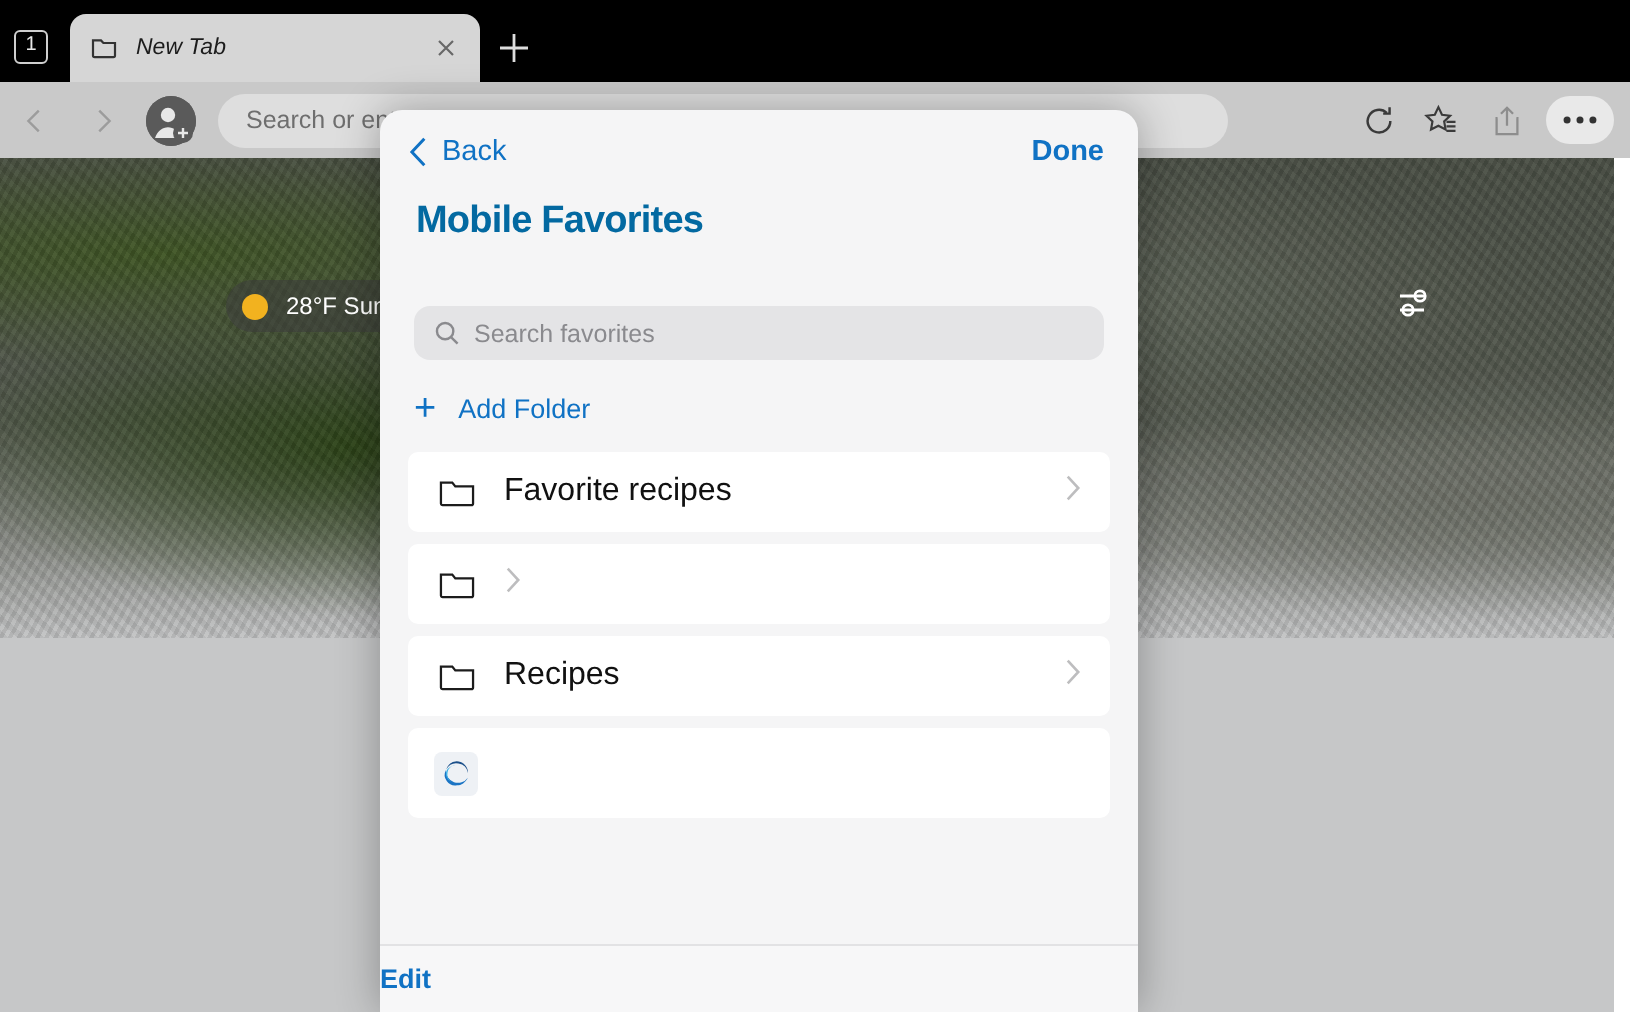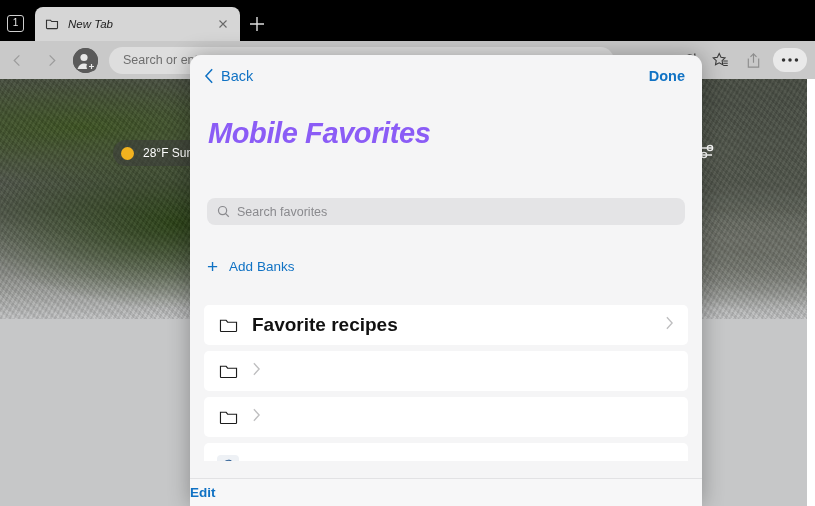--- a/index.html
+++ b/index.html
@@ -88,35 +88,35 @@
     color: #fff; font-size: 12px; white-space: nowrap;
   }
   .weather-sun {
     width: 13px; height: 13px; border-radius: 50%; background: #f2b21f; margin-right: 9px;
     flex: 0 0 13px;
   }
   .page-settings { position: absolute; top: 62px; left: 697px; width: 22px; height: 22px; }
 
   
   .panel {
-    position: absolute; left: 190px; top: 55px; width: 512px; height: 451px;
+    position: absolute; left: 190px; top: 55px; width: 379px; height: 451px;
     background: #f5f5f6; border-radius: 11px 11px 0 0;
     box-shadow: 0 0 22px rgba(0,0,0,.30);
-    display: flex; flex-direction: column; overflow: hidden; gap: 17px;
+    display: flex; flex-direction: column; overflow: hidden;
   }
   .panel-top {
     display: flex; align-items: center; justify-content: space-between;
     padding: 13px 17px 0 14px;
   }
   .back-btn { display: flex; align-items: center; color: #1072c4; font-size: 14.5px; }
   .back-btn svg { margin-right: 6px; }
   .done-btn { color: #1072c4; font-size: 14.5px; font-weight: 600; }
   .panel-title {
-    font-size: 29px; font-weight: bold; color: #8b5cf6;
-    letter-spacing: -0.4px; padding: 16px 0 0 18px; font-style: italic;
+    font-size: 19px; font-weight: bold; color: #0369a1;
+    letter-spacing: -0.4px; padding: 16px 0 0 18px;
   }
   .search-wrap { padding: 15px 17px 0 17px; }
   .search-field {
     height: 27px; background: #e4e4e6; border-radius: 8px;
     display: flex; align-items: center; padding: 0 10px; margin-top: 16px;
   }
   .search-field svg { margin-right: 7px; flex: 0 0 13px; }
   .search-ph { font-size: 12.5px; color: #8a8a8e; }
   .add-folder {
     display: flex; align-items: center; color: #1072c4; font-size: 13.5px;
@@ -126,21 +126,21 @@
 
   .list { flex: 1 1 auto; padding: 0 14px; overflow: hidden; }
   .row {
     background: #fff; border-radius: 5px; margin-bottom: 6px;
     display: flex; align-items: center; padding: 0 11px 0 13px;
   }
   .row.folder { height: 40px; }
   .row.site { height: 45px; }
   .row-icon { flex: 0 0 22px; width: 22px; height: 22px; margin-right: 13px; display: flex; align-items: center; justify-content: center; }
   .row-text { flex: 1 1 auto; min-width: 0; }
-  .row-title { font-size: 19px; color: #111; white-space: nowrap; overflow: hidden; text-overflow: ellipsis; font-weight: bold; }
+  .row-title { font-size: 16px; color: #111; white-space: nowrap; overflow: hidden; text-overflow: ellipsis; }
   .row-sub { font-size: 10.5px; color: #8b8b8f; margin-top: 2px; }
   .chevron { flex: 0 0 12px; opacity: .45; }
 
   .favicon {
     width: 22px; height: 22px; border-radius: 4px; background: #eef1f5;
     display: flex; align-items: center; justify-content: center;
   }
   .panel-bottom {
     height: 34px; border-top: 1px solid #e2e2e4; background: #f7f7f8;
     display: flex; align-items: center; justify-content: flex-start; padding-right: 20px;
@@ -261,21 +261,21 @@
         <svg viewBox="0 0 14 14" width="13" height="13">
             <circle cx="6" cy="6" r="4.4" fill="none" stroke="#8a8a8e" stroke-width="1.3"></circle>
             <path d="M9.3 9.3l3.4 3.4" stroke="#8a8a8e" stroke-width="1.3"></path>
           </svg>
         <span class="search-ph">Search favorites</span>
       </div>
     </div>
 
     <div class="add-folder">
       <span class="plus">+</span>
-      <span>Add Banks</span>
+      <span>Add Folder</span>
     </div>
 
     <div class="list">
 
       <div class="row folder">
         <span class="row-icon">
           <svg viewBox="0 0 20 18" width="19" height="17">
               <path d="M1.5 3.5h6l1.6 2h9.4v9a.9.9 0 0 1-.9.9H2.4a.9.9 0 0 1-.9-.9z" fill="none" stroke="#1c1c1c" stroke-width="1.2"></path>
             </svg>
         </span>
@@ -299,20 +299,21 @@
             </svg>
         </span>
       </div>
 
       <div class="row folder">
         <span class="row-icon">
           <svg viewBox="0 0 20 18" width="19" height="17">
               <path d="M1.5 3.5h6l1.6 2h9.4v9a.9.9 0 0 1-.9.9H2.4a.9.9 0 0 1-.9-.9z" fill="none" stroke="#1c1c1c" stroke-width="1.2"></path>
             </svg>
         </span>
+        <span class="row-text"><span class="row-title">Recipes</span></span>
         <span class="chevron">
           <svg viewBox="0 0 10 16" width="9" height="14">
               <path d="M2 1.5L8 8l-6 6.5" fill="none" stroke="#6f6f72" stroke-width="1.5"></path>
             </svg>
         </span>
       </div>
 
       <div class="row site">
         <span class="row-icon">
           <span class="favicon">

